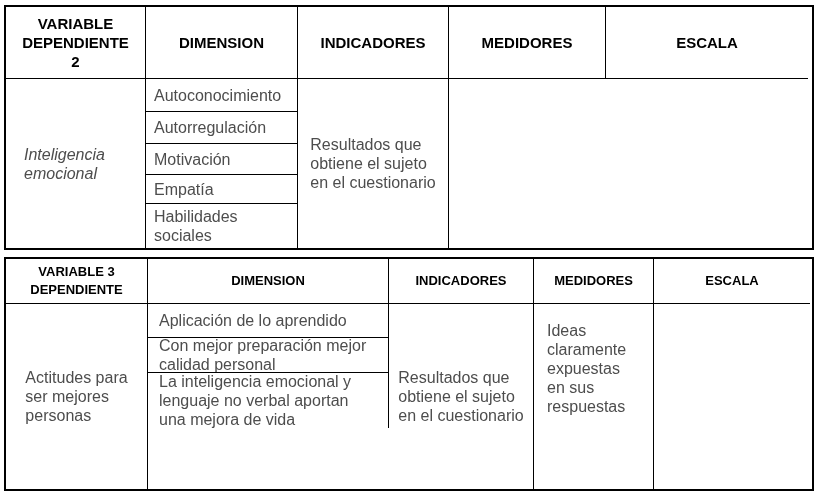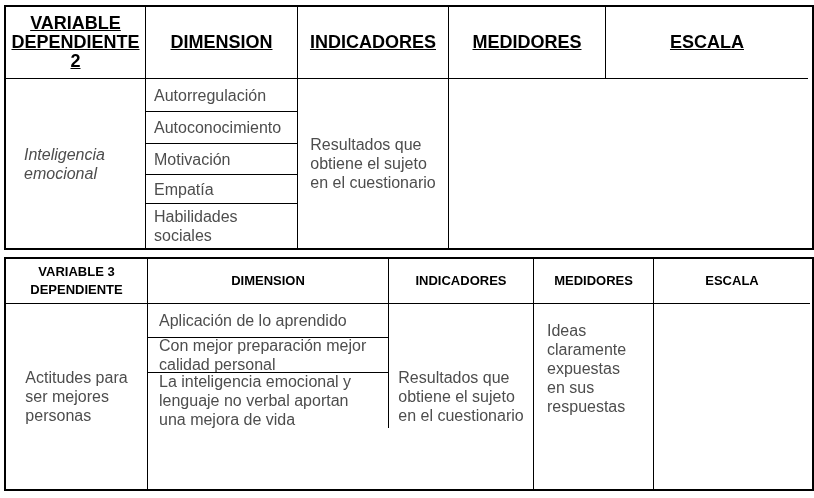--- a/index.html
+++ b/index.html
@@ -40,21 +40,21 @@
     overflow: hidden;
   }
   .br { border-right: 1px solid #000; }
   .bb { border-bottom: 1px solid #000; }
   .hdr {
     font-weight: bold;
     color: #000;
     justify-content: center;
     text-align: center;
   }
-  #table1 .hdr { font-size: 18px; text-decoration: underline; }
+  #table1 .hdr { font-size: 15px; }
   #table2 .hdr { font-size: 13px; line-height: 18px; }
   .center {
     justify-content: center;
   }
   .top { align-items: flex-start; }
   .span5 { grid-row: 2 / 7; }
   .span4 { grid-row: 2 / 6; }
   
   .t1-var  { padding-left: 18px; font-style: italic; }
   .t1-dim  { padding-left: 8px; }
@@ -73,22 +73,22 @@
 DEPENDIENTE
 2</div>
   <div class="cell hdr br bb">DIMENSION</div>
   <div class="cell hdr br bb">INDICADORES</div>
   <div class="cell hdr br bb">MEDIDORES</div>
   <div class="cell hdr bb">ESCALA</div>
 
   <div class="cell br span5 t1-var" style="grid-column:1">Inteligencia
 emocional</div>
 
+  <div class="cell br bb t1-dim" style="grid-column:2">Autoconocimiento</div>
   <div class="cell br bb t1-dim" style="grid-column:2">Autorregulación</div>
-  <div class="cell br bb t1-dim" style="grid-column:2">Autoconocimiento</div>
   <div class="cell br bb t1-dim" style="grid-column:2">Motivación</div>
   <div class="cell br bb t1-dim" style="grid-column:2">Empatía</div>
   <div class="cell br t1-dim" style="grid-column:2">Habilidades
 sociales</div>
 
   <div class="cell br center span5" style="grid-column:3">Resultados que
 obtiene el sujeto
 en el cuestionario</div>
 </div>
 

